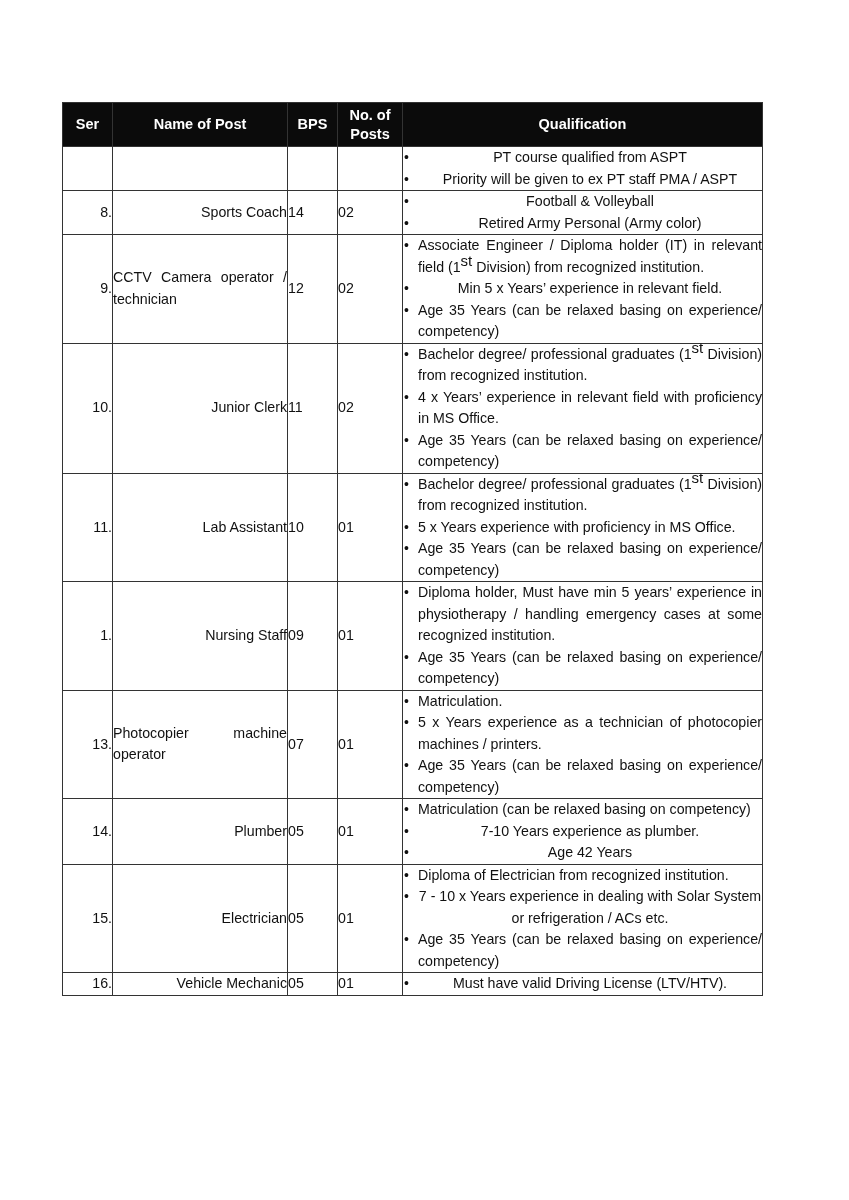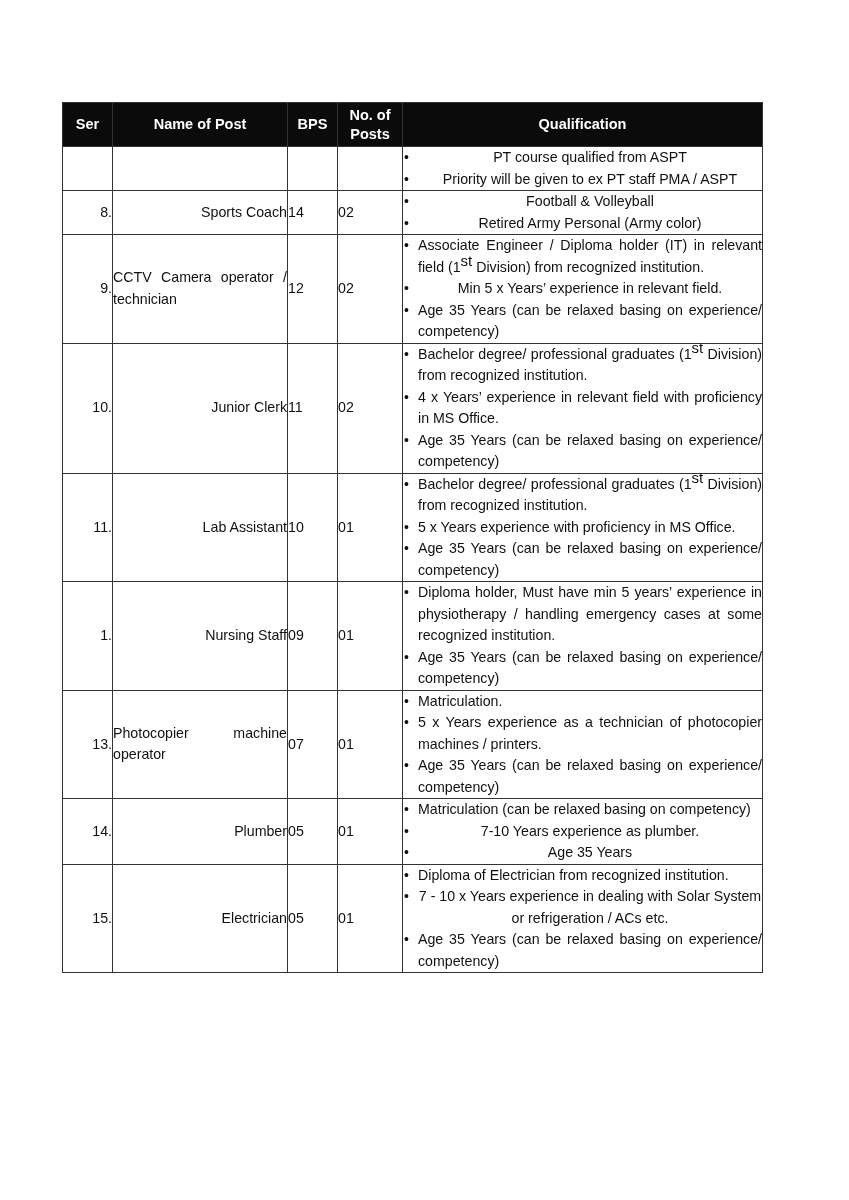--- a/index.html
+++ b/index.html
@@ -136,32 +136,43 @@
         </tr>
         <tr>
           <td class="ser">14.</td>
           <td class="name">Plumber</td>
           <td class="num">05</td>
           <td class="num">01</td>
           <td class="qual">
             <ul class="q">
               <li>Matriculation (can be relaxed basing on competency)</li>
               <li class="left">7-10 Years experience as plumber.</li>
-              <li class="left">Age 35 Years</li>
+              <li class="left">Age 42 Years</li>
             </ul>
           </td>
         </tr>
         <tr>
           <td class="ser">15.</td>
           <td class="name">Electrician</td>
           <td class="num">05</td>
           <td class="num">01</td>
           <td class="qual">
             <ul class="q">
               <li>Diploma of Electrician from recognized institution.</li>
               <li class="left">7 - 10 x Years experience in dealing with Solar System or refrigeration / ACs etc.</li>
               <li>Age 35 Years (can be relaxed basing on experience/ competency)</li>
             </ul>
           </td>
         </tr>
+        <tr>
+          <td class="ser">16.</td>
+          <td class="name">Vehicle Mechanic</td>
+          <td class="num">05</td>
+          <td class="num">01</td>
+          <td class="qual">
+            <ul class="q">
+              <li class="left">Must have valid Driving License (LTV/HTV).</li>
+            </ul>
+          </td>
+        </tr>
       </tbody>
   </table>
 </div>
 
 </body></html>

